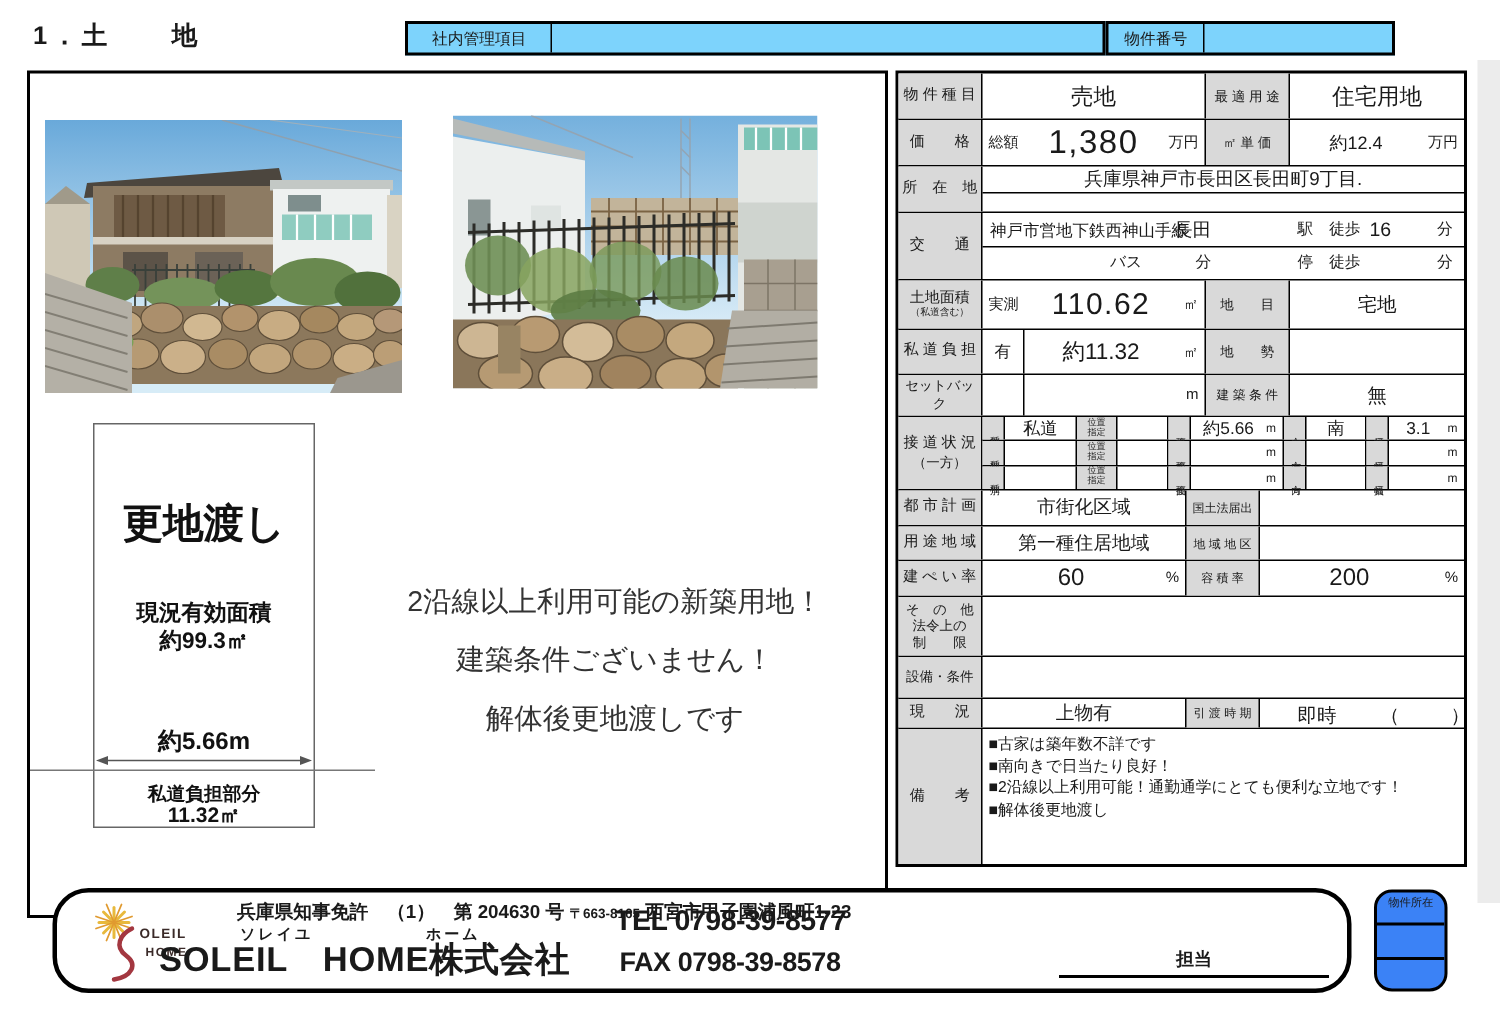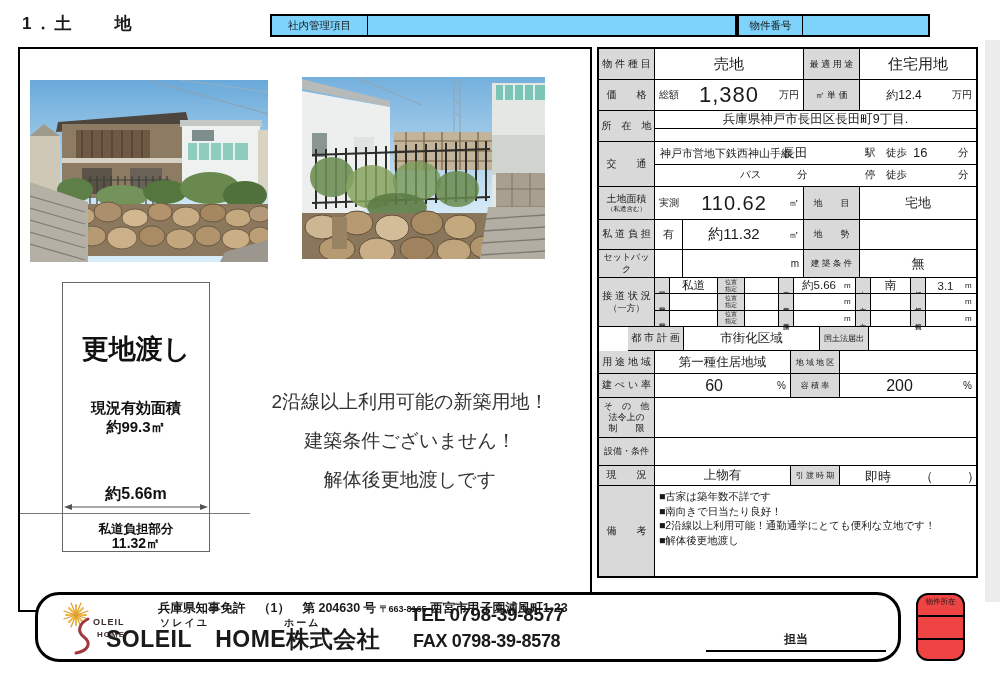--- a/index.html
+++ b/index.html
@@ -68,21 +68,21 @@
   .footer-box{left:35px;top:592px;width:866px;height:70px;border:3.5px solid #000;border-radius:24px;box-sizing:border-box;background:#fff;}
   .license{left:120px;top:5px;font-size:12.5px;font-weight:bold;}
   .license .zip{font-size:9px;font-weight:bold;}
   .furi{font-size:10px;font-weight:bold;letter-spacing:2px;}
   .company{left:68px;top:29px;font-size:23px;font-weight:bold;letter-spacing:0.5px;}
   .tel{left:372px;top:9px;font-size:19px;font-weight:bold;letter-spacing:-0.3px;}
   .fax{left:375px;top:36px;font-size:18px;font-weight:bold;letter-spacing:-0.3px;}
   .staff{left:668px;bottom:7px;width:180px;border-bottom:2px solid #000;text-align:center;font-size:12px;font-weight:bold;padding-bottom:2px;}
 
   
-  .side-box{left:916px;top:593px;width:49px;height:68px;border:2.5px solid #000;border-radius:12px;box-sizing:border-box;display:flex;flex-direction:column;overflow:hidden;background:#ef4444;}
+  .side-box{left:916px;top:593px;width:49px;height:68px;border:2.5px solid #000;border-radius:12px;box-sizing:border-box;display:flex;flex-direction:column;overflow:hidden;background:#3b82f6;}
   .side-box .s1{height:22px;border-bottom:2px solid #000;font-size:7.5px;display:flex;align-items:flex-start;justify-content:center;padding-top:2px;box-sizing:border-box;}
   .side-box .s2{height:21px;border-bottom:2px solid #000;}
   .side-box .s3{flex:1;}
 
   .edge-strip{left:985px;top:40px;width:15px;height:562px;background:#ececec;}
 </style>
 </head>
 <body>
 
 <div class="abs page-title">1．土　　地</div>
@@ -462,21 +462,21 @@
         <div class="rs-val" style="width:40px;"></div>
         <div class="rs-lbl">幅員</div>
         <div class="rs-val end flex1">
             <span class="rs-num"></span>
             <span class="rs-m">m</span>
           </div>
       </div>
     </div>
   </div>
 
-  <div class="trow" style="height:24px;margin-left:29px;">
+  <div class="trow" style="height:24px;">
     <div class="lblL">都 市 計 画</div>
     <div class="cell w135 center v12">市街化区域</div>
     <div class="lblM2">国土法届出</div>
     <div class="cell flex1"></div>
   </div>
 
   <div class="trow" style="height:23px;">
     <div class="lblL">用 途 地 域</div>
     <div class="cell w135 center v12">第一種住居地域</div>
     <div class="lblM2">地 域 地 区</div>

